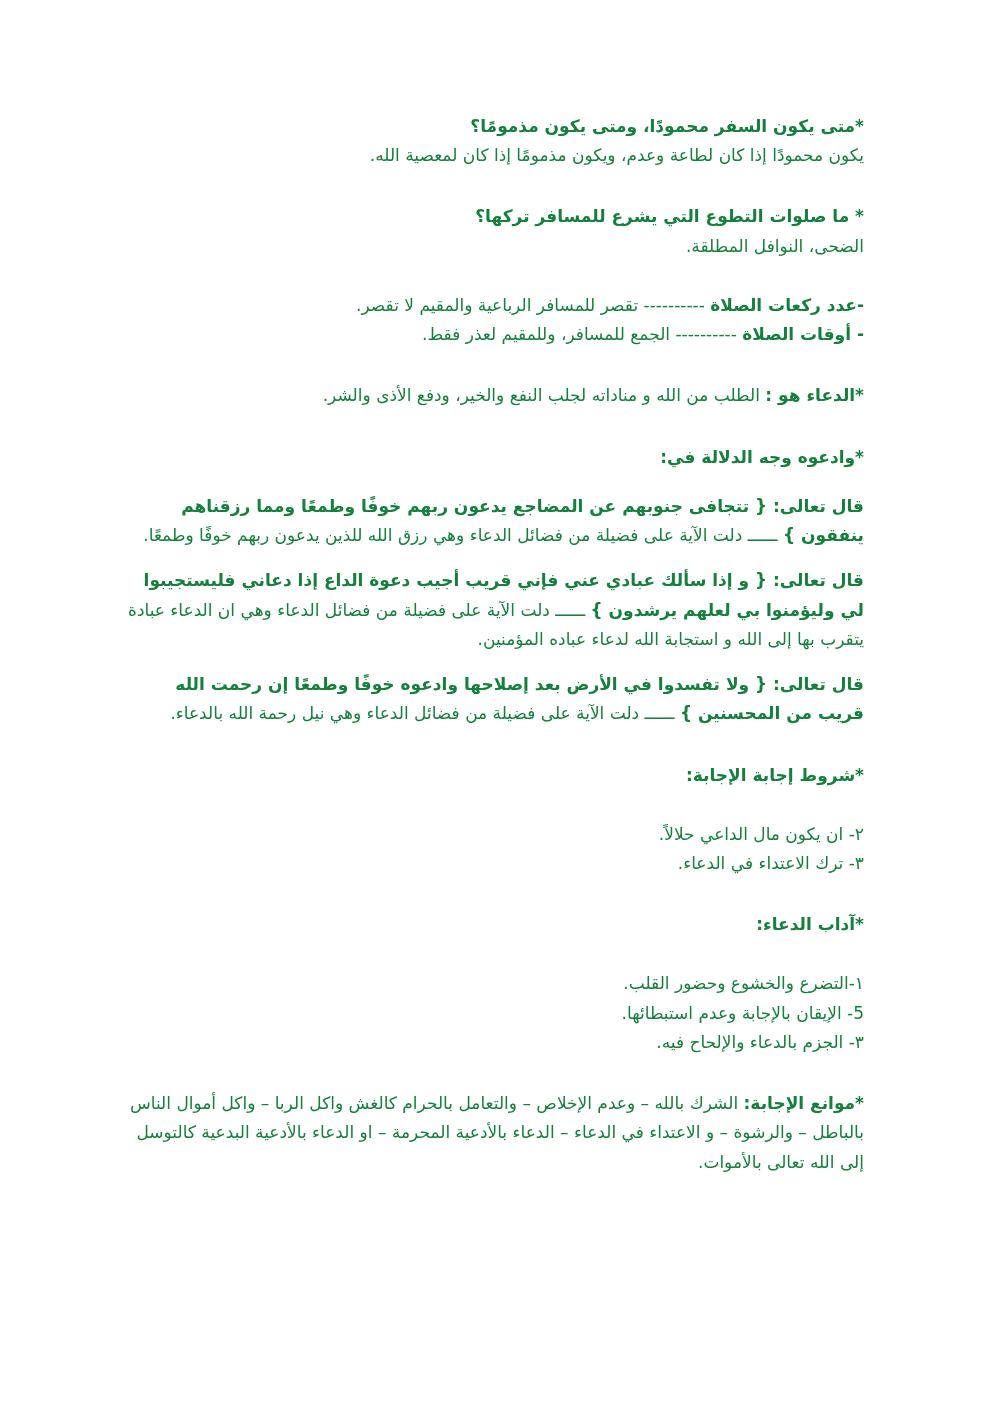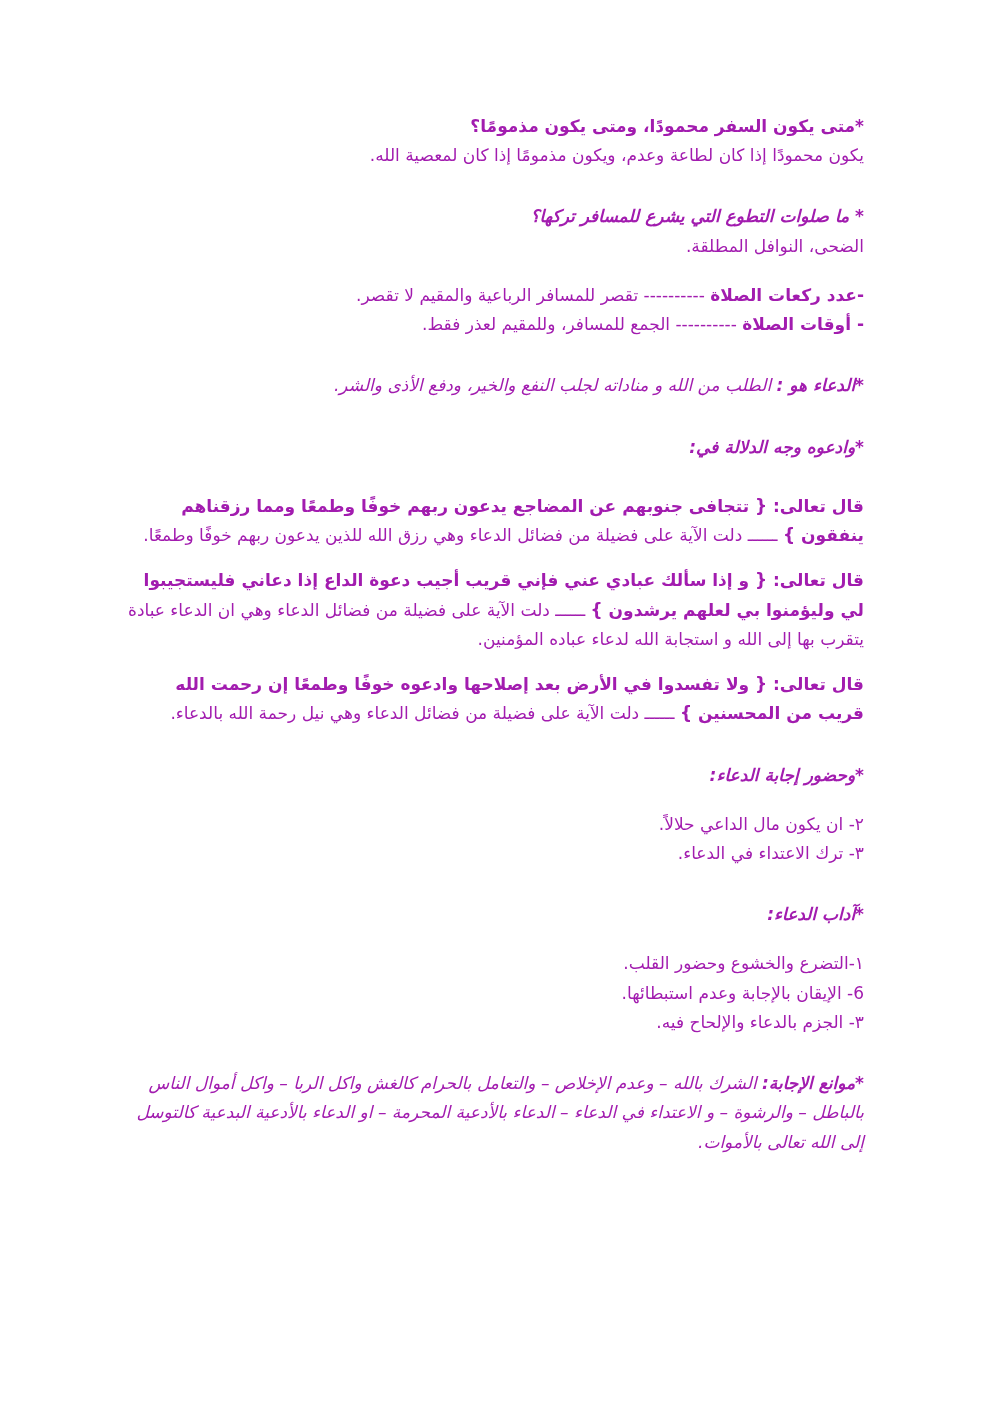--- a/index.html
+++ b/index.html
@@ -10,27 +10,27 @@
   .page {
     width: 992px;
     min-height: 1403px;
     box-sizing: border-box;
     padding: 112px 128px 60px 128px;
     direction: rtl;
     text-align: right;
     font-family: "DejaVu Sans", "DejaVu Serif", sans-serif;
     font-size: 17px;
     line-height: 1.72;
-    color: #a21caf;
+    color: #15803d;
   }
   p { margin: 0; }
   .bold { font-weight: 700; }
-  .sec { margin-top: 32px; font-style: italic; }
-  .sub { margin-top: 20px; }
-  .quotes { margin-top: 30px; }
+  .sec { margin-top: 32px; }
+  .sub { margin-top: 30px; }
+  .quotes { margin-top: 20px; }
   .quote + .quote { margin-top: 16px; }
 </style>
 </head>
 <body>
 
 <div class="page">
 
   <p class="bold">*متى يكون السفر محمودًا، ومتى يكون مذمومًا؟</p>
   <p>يكون محمودًا إذا كان لطاعة وعدم، ويكون مذمومًا إذا كان لمعصية الله.</p>
 
@@ -69,30 +69,30 @@
       <span>ــــــ</span>
       <span>دلت الآية على فضيلة من فضائل الدعاء وهي ان الدعاء عبادة يتقرب بها إلى الله و استجابة الله لدعاء عباده المؤمنين.</span>
     </p>
     <p class="quote">
       <span class="bold">قال تعالى: { ولا تفسدوا في الأرض بعد إصلاحها وادعوه خوفًا وطمعًا إن رحمت الله قريب من المحسنين }</span>
       <span>ــــــ</span>
       <span>دلت الآية على فضيلة من فضائل الدعاء وهي نيل رحمة الله بالدعاء.</span>
     </p>
   </div>
 
-  <p class="bold sec">*وحضور إجابة الدعاء:</p>
+  <p class="bold sec">*شروط إجابة الإجابة:</p>
   <div class="sub">
     <p>٢- ان يكون مال الداعي حلالاً.</p>
     <p>٣- ترك الاعتداء في الدعاء.</p>
   </div>
 
   <p class="bold sec">*آداب الدعاء:</p>
   <div class="sub">
     <p>١-التضرع والخشوع وحضور القلب.</p>
-    <p>6- الإيقان بالإجابة وعدم استبطائها.</p>
+    <p>5- الإيقان بالإجابة وعدم استبطائها.</p>
     <p>٣- الجزم بالدعاء والإلحاح فيه.</p>
   </div>
 
   <p class="sec">
     <span class="bold">*موانع الإجابة:</span>
     <span>الشرك بالله – وعدم الإخلاص – والتعامل بالحرام كالغش واكل الربا – واكل أموال الناس بالباطل – والرشوة – و الاعتداء في الدعاء – الدعاء بالأدعية المحرمة – او الدعاء بالأدعية البدعية كالتوسل إلى الله تعالى بالأموات.</span>
   </p>
 
 </div>
 

